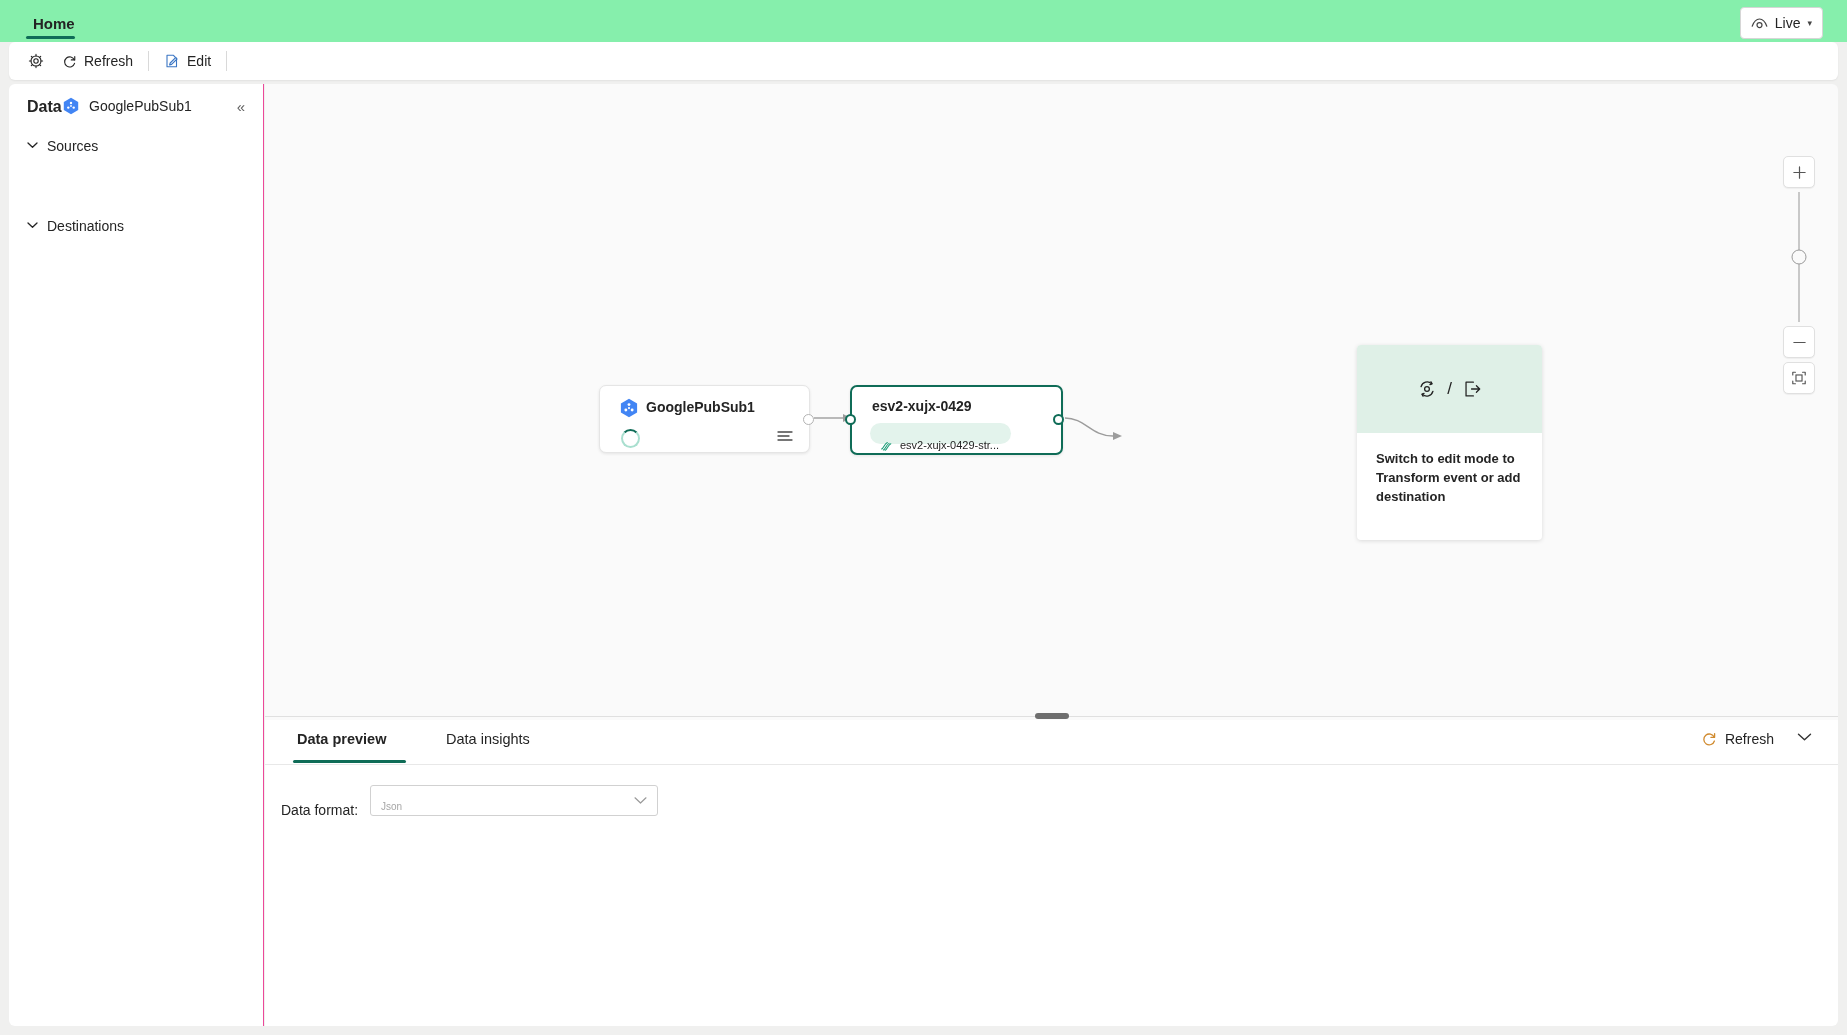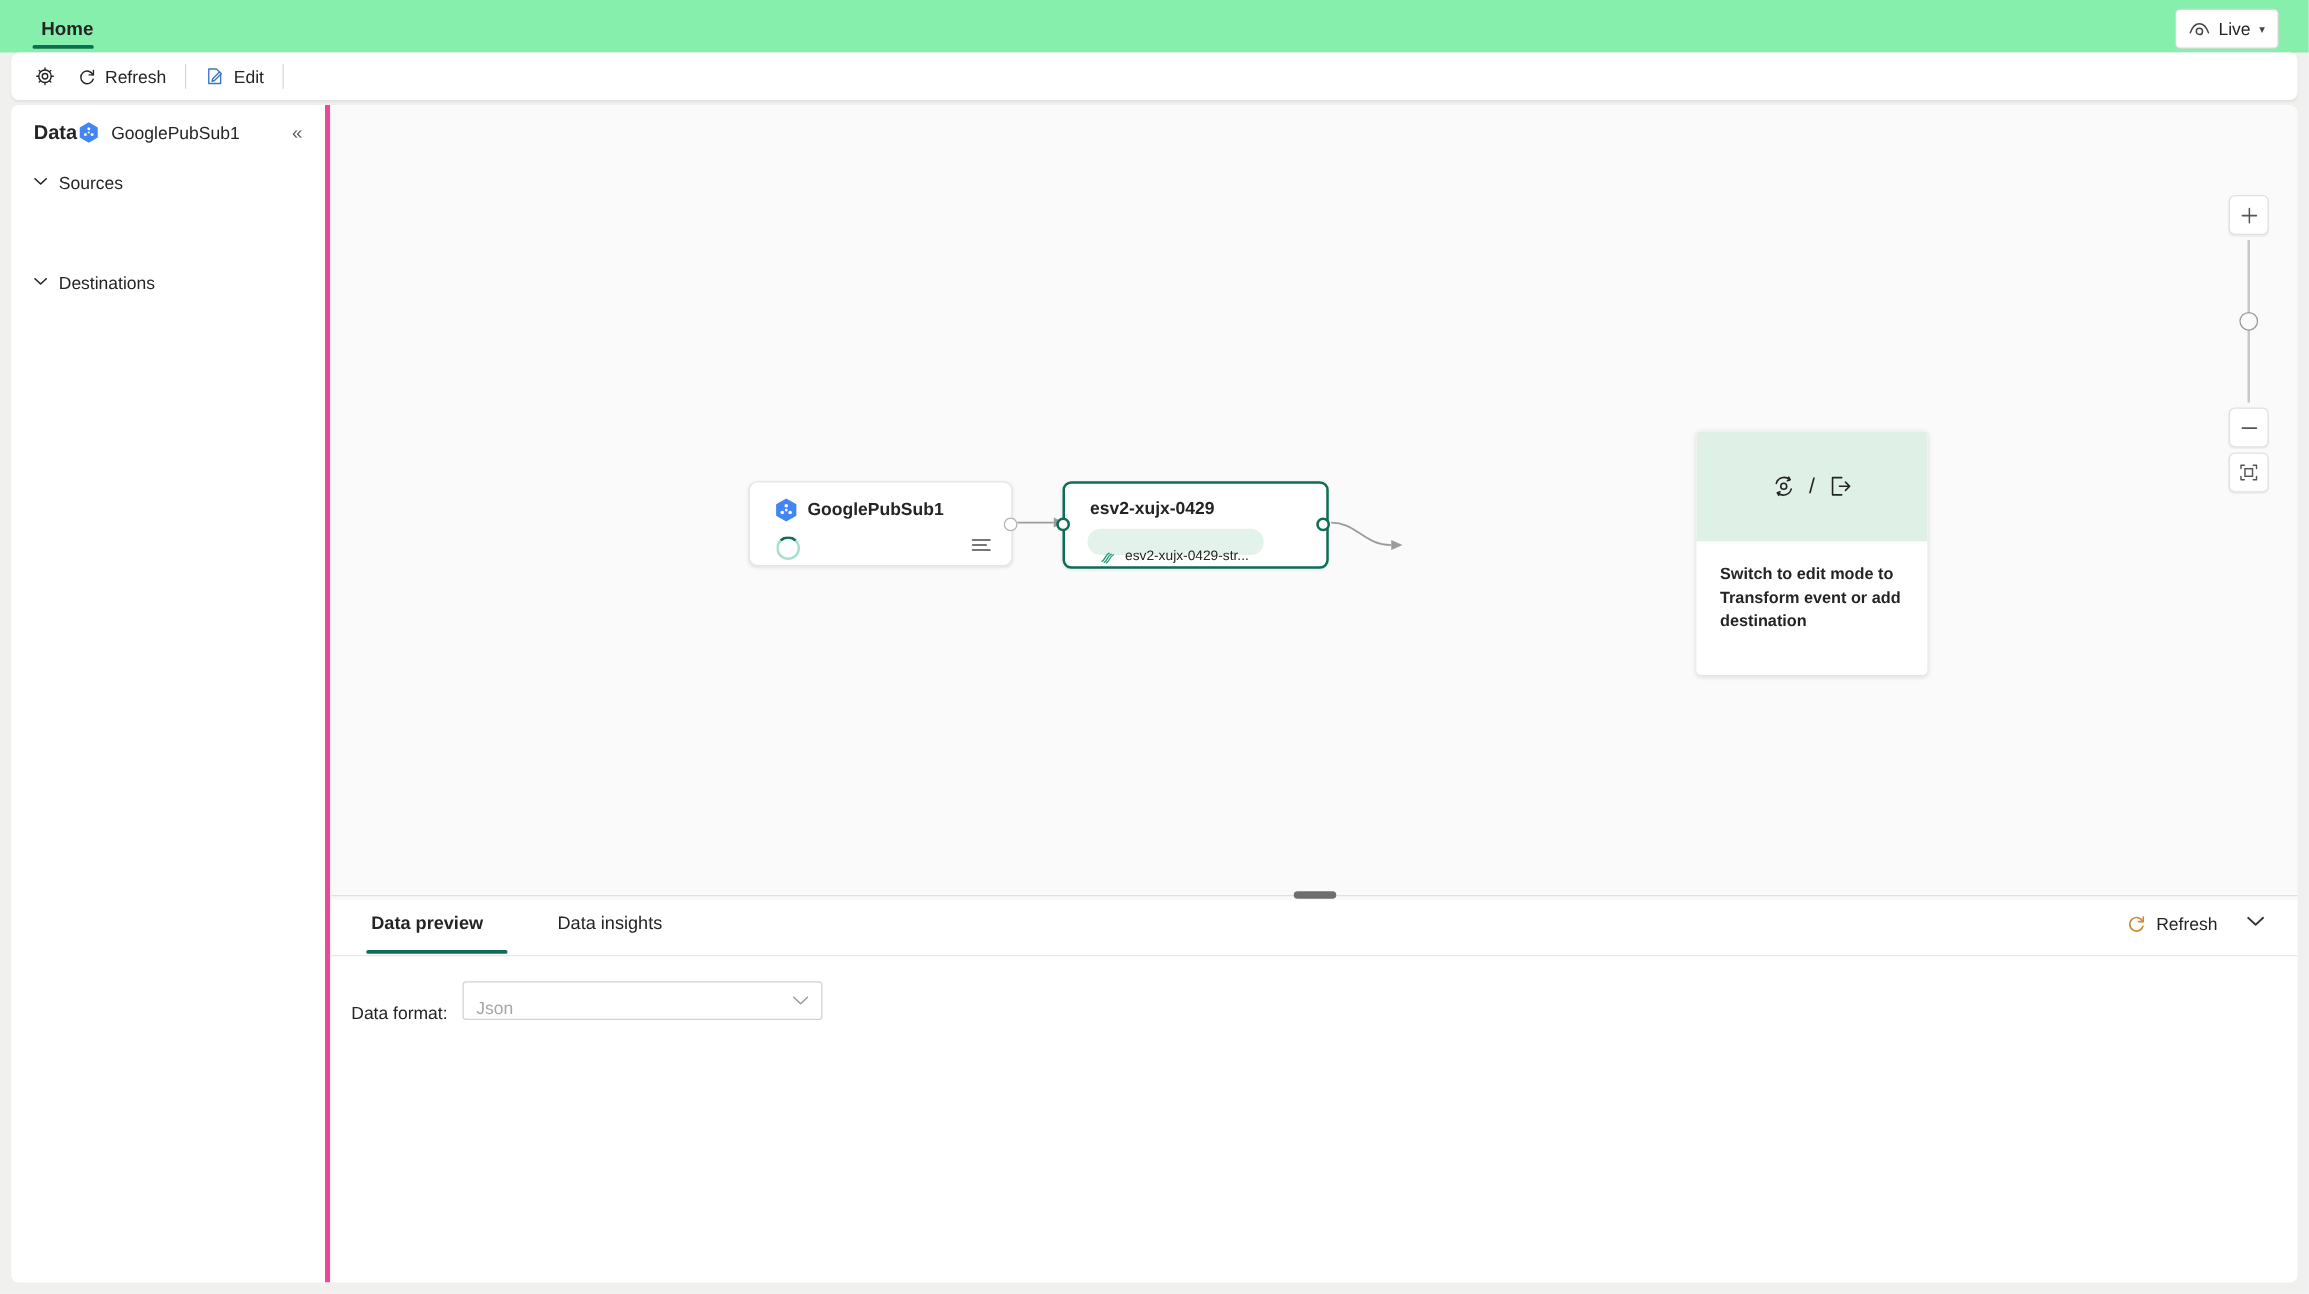--- a/index.html
+++ b/index.html
@@ -30,21 +30,21 @@
           box-shadow:0 1px 2px rgba(0,0,0,0.06);}
   .cmd{display:flex;align-items:center;gap:7px;height:28px;padding:0 9px;border-radius:4px;
        font-size:14px;color:#242424;cursor:pointer;white-space:nowrap;}
   .cmd-sep{width:1px;height:20px;background:#D9D9D9;margin:0 6px;}
 
   
   .content{position:absolute;left:9px;top:84px;width:1829px;height:942px;}
 
   
   .sidebar{position:absolute;left:0;top:0;width:255px;height:942px;background:#FFFFFF;
-           border-right:4px solid #ec4899;border-radius:6px 0 0 6px;box-sizing:border-box;}
+           border-right:1px solid #ec4899;border-radius:6px 0 0 6px;box-sizing:border-box;}
   .sb-head{position:absolute;left:18px;top:13px;right:14px;display:flex;align-items:center;justify-content:space-between;}
   .sb-title{font-size:16px;font-weight:700;color:#242424;}
   .sb-collapse{font-size:15px;color:#616161;cursor:pointer;line-height:1;padding:2px 4px;}
   .sb-group{position:absolute;left:18px;display:flex;align-items:center;gap:9px;
             font-size:14px;font-weight:400;color:#242424;cursor:pointer;}
   .sb-group .chev{font-size:10px;color:#424242;transform:translateY(-1px);}
   .sb-item{position:absolute;left:48px;display:flex;align-items:center;gap:10px;
            font-size:14px;color:#242424;cursor:pointer;padding:3px 6px;border-radius:4px;}
 
   
@@ -102,21 +102,21 @@
   .btab.active{font-weight:700;}
   .btab-underline{position:absolute;top:40px;height:3px;background:#0F6C57;border-radius:2px;}
   .brefresh{position:absolute;right:64px;top:11px;display:flex;align-items:center;gap:8px;
             font-size:14px;color:#242424;cursor:pointer;}
   .bchev{position:absolute;right:26px;top:12px;font-size:13px;color:#333;cursor:pointer;}
 
   .fmtrow{position:absolute;left:16px;top:62px;display:flex;align-items:center;gap:12px;}
   .fmtlabel{font-size:14px;color:#242424;margin-top:20px;}
   .fmtselect{width:288px;height:31px;border:1px solid #D1D1D1;border-radius:3px;background:#FFFFFF;
              display:flex;align-items:center;justify-content:space-between;padding:0 10px;box-sizing:border-box;cursor:pointer;}
-  .fmtvalue{font-size:14px;color:#A6A6A6;margin-top:12px;}
+  .fmtvalue{font-size:10px;color:#A6A6A6;margin-top:12px;}
   .fmtchev{font-size:11px;color:#9A9A9A;}
 
   .loading{position:absolute;left:0;top:145px;width:100%;display:flex;flex-direction:column;align-items:center;gap:15px;}
   .big-spinner{width:27px;height:27px;border-radius:50%;border:2.6px solid #ADDFCD;border-top-color:#0E7A5F;}
   .loading-txt{font-size:14px;color:#565656;}
   svg{display:block;}
 </style>
 </head>
 <body>
 

